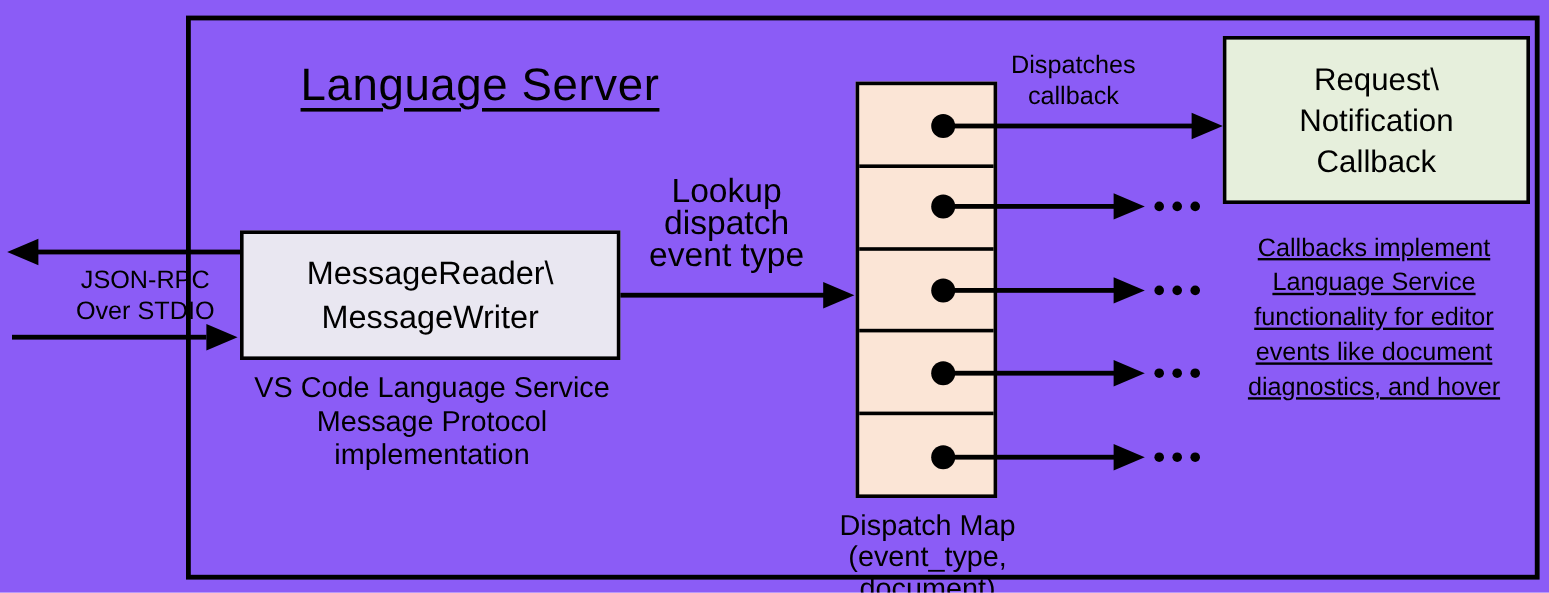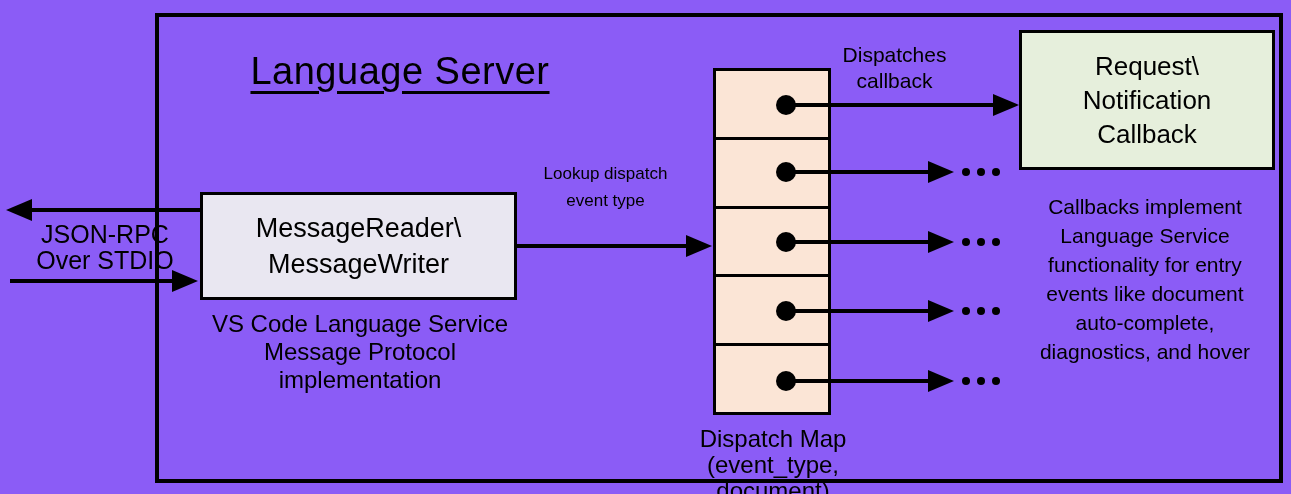--- a/index.html
+++ b/index.html
@@ -34,25 +34,25 @@
   .head-r{position:absolute;width:0;height:0;border-top:11px solid transparent;
     border-bottom:11px solid transparent;border-left:26px solid var(--line);}
   .head-l{position:absolute;width:0;height:0;border-top:11px solid transparent;
     border-bottom:11px solid transparent;border-right:26px solid var(--line);}
   
   .ellipsis{position:absolute;display:flex;gap:7px;align-items:center;height:8px;}
   .ellipsis span{display:block;width:8px;height:8px;border-radius:50%;background:var(--line);}
   
   .lbl{position:absolute;text-align:center;}
   .italic{text-align:center;}
-  .io-label{left:20px;top:221px;width:170px;font-size:25px;line-height:26px;}
-  .lookup-label{left:513px;top:160px;width:185px;font-size:17px;line-height:27px;}
+  .io-label{left:36px;top:221px;width:170px;font-size:21px;line-height:26px;}
+  .lookup-label{left:513px;top:145px;width:185px;font-size:28px;line-height:27px;}
   .dispatch-label{left:832px;top:42px;width:125px;font-size:21px;line-height:26px;}
   .reader-caption{left:190px;top:310px;width:340px;font-size:24px;line-height:28px;}
-  .callbacks-caption{left:1008px;top:192px;width:274px;font-size:21px;line-height:29px;}
+  .callbacks-caption{left:1008px;top:192px;width:274px;font-size:21px;line-height:29px;text-decoration:underline;}
   .map-label{left:660px;top:426px;width:226px;font-size:24px;line-height:26px;}
 </style>
 </head>
 <body>
 
 <div class="canvas">
 
   <div class="outer"></div>
   <div class="title">Language Server</div>
 
@@ -142,19 +142,18 @@
 
   <div class="node callback-box">
     <div>Request\</div>
     <div>Notification</div>
     <div>Callback</div>
   </div>
 
   <div class="lbl callbacks-caption">
     <div>Callbacks implement</div>
     <div>Language Service</div>
-    <div>functionality for entry</div>
+    <div>functionality for editor</div>
     <div>events like document</div>
-    <div>auto-complete,</div>
     <div>diagnostics, and hover</div>
   </div>
 
 </div>
 
 </body></html>

